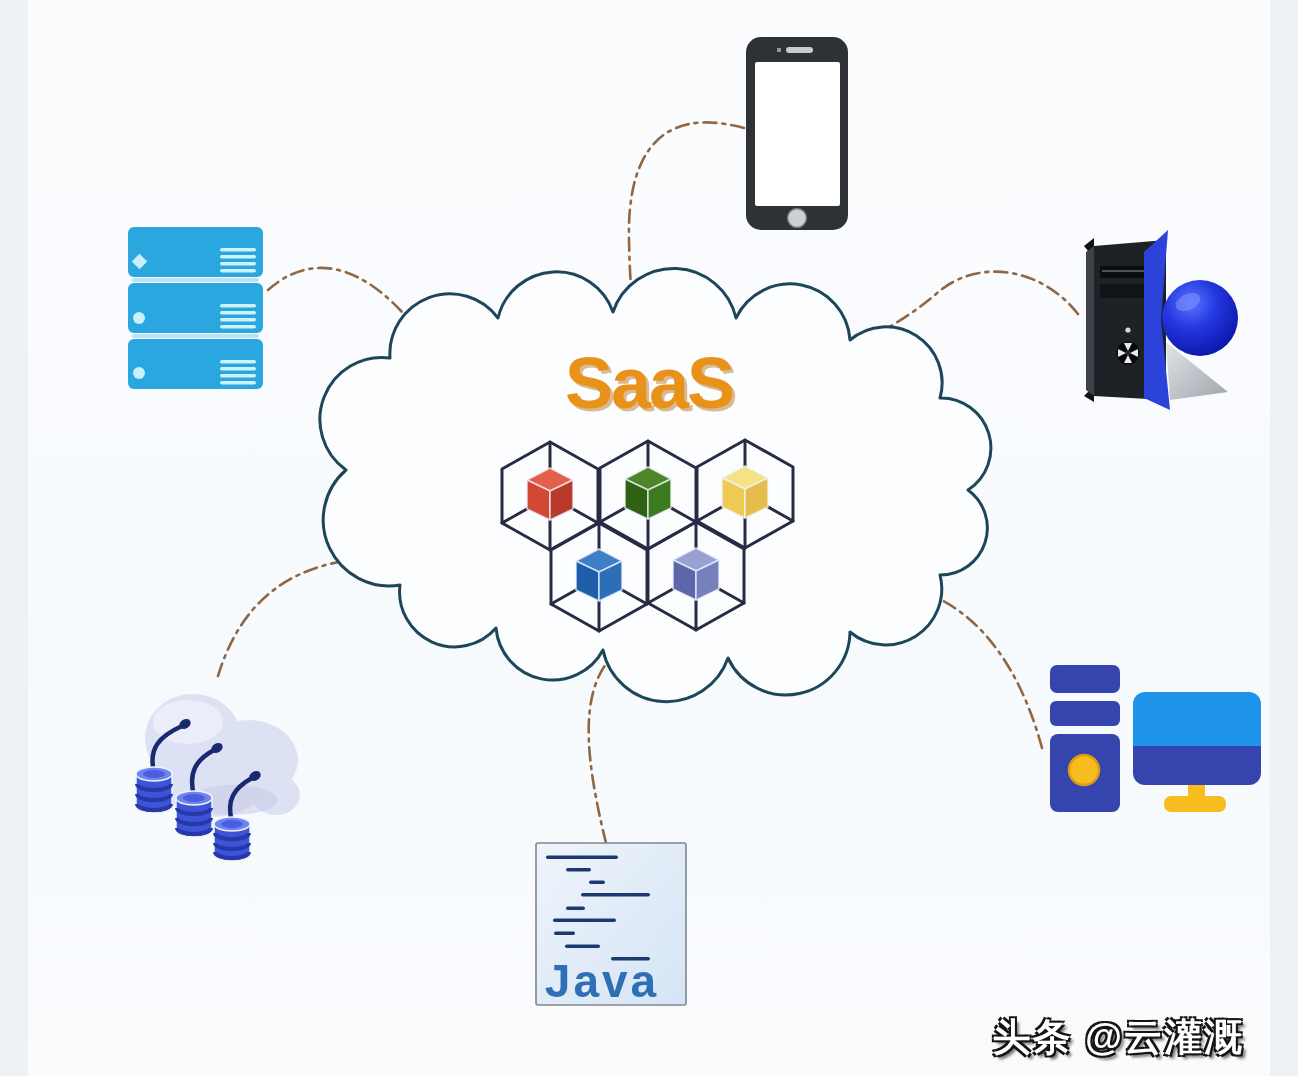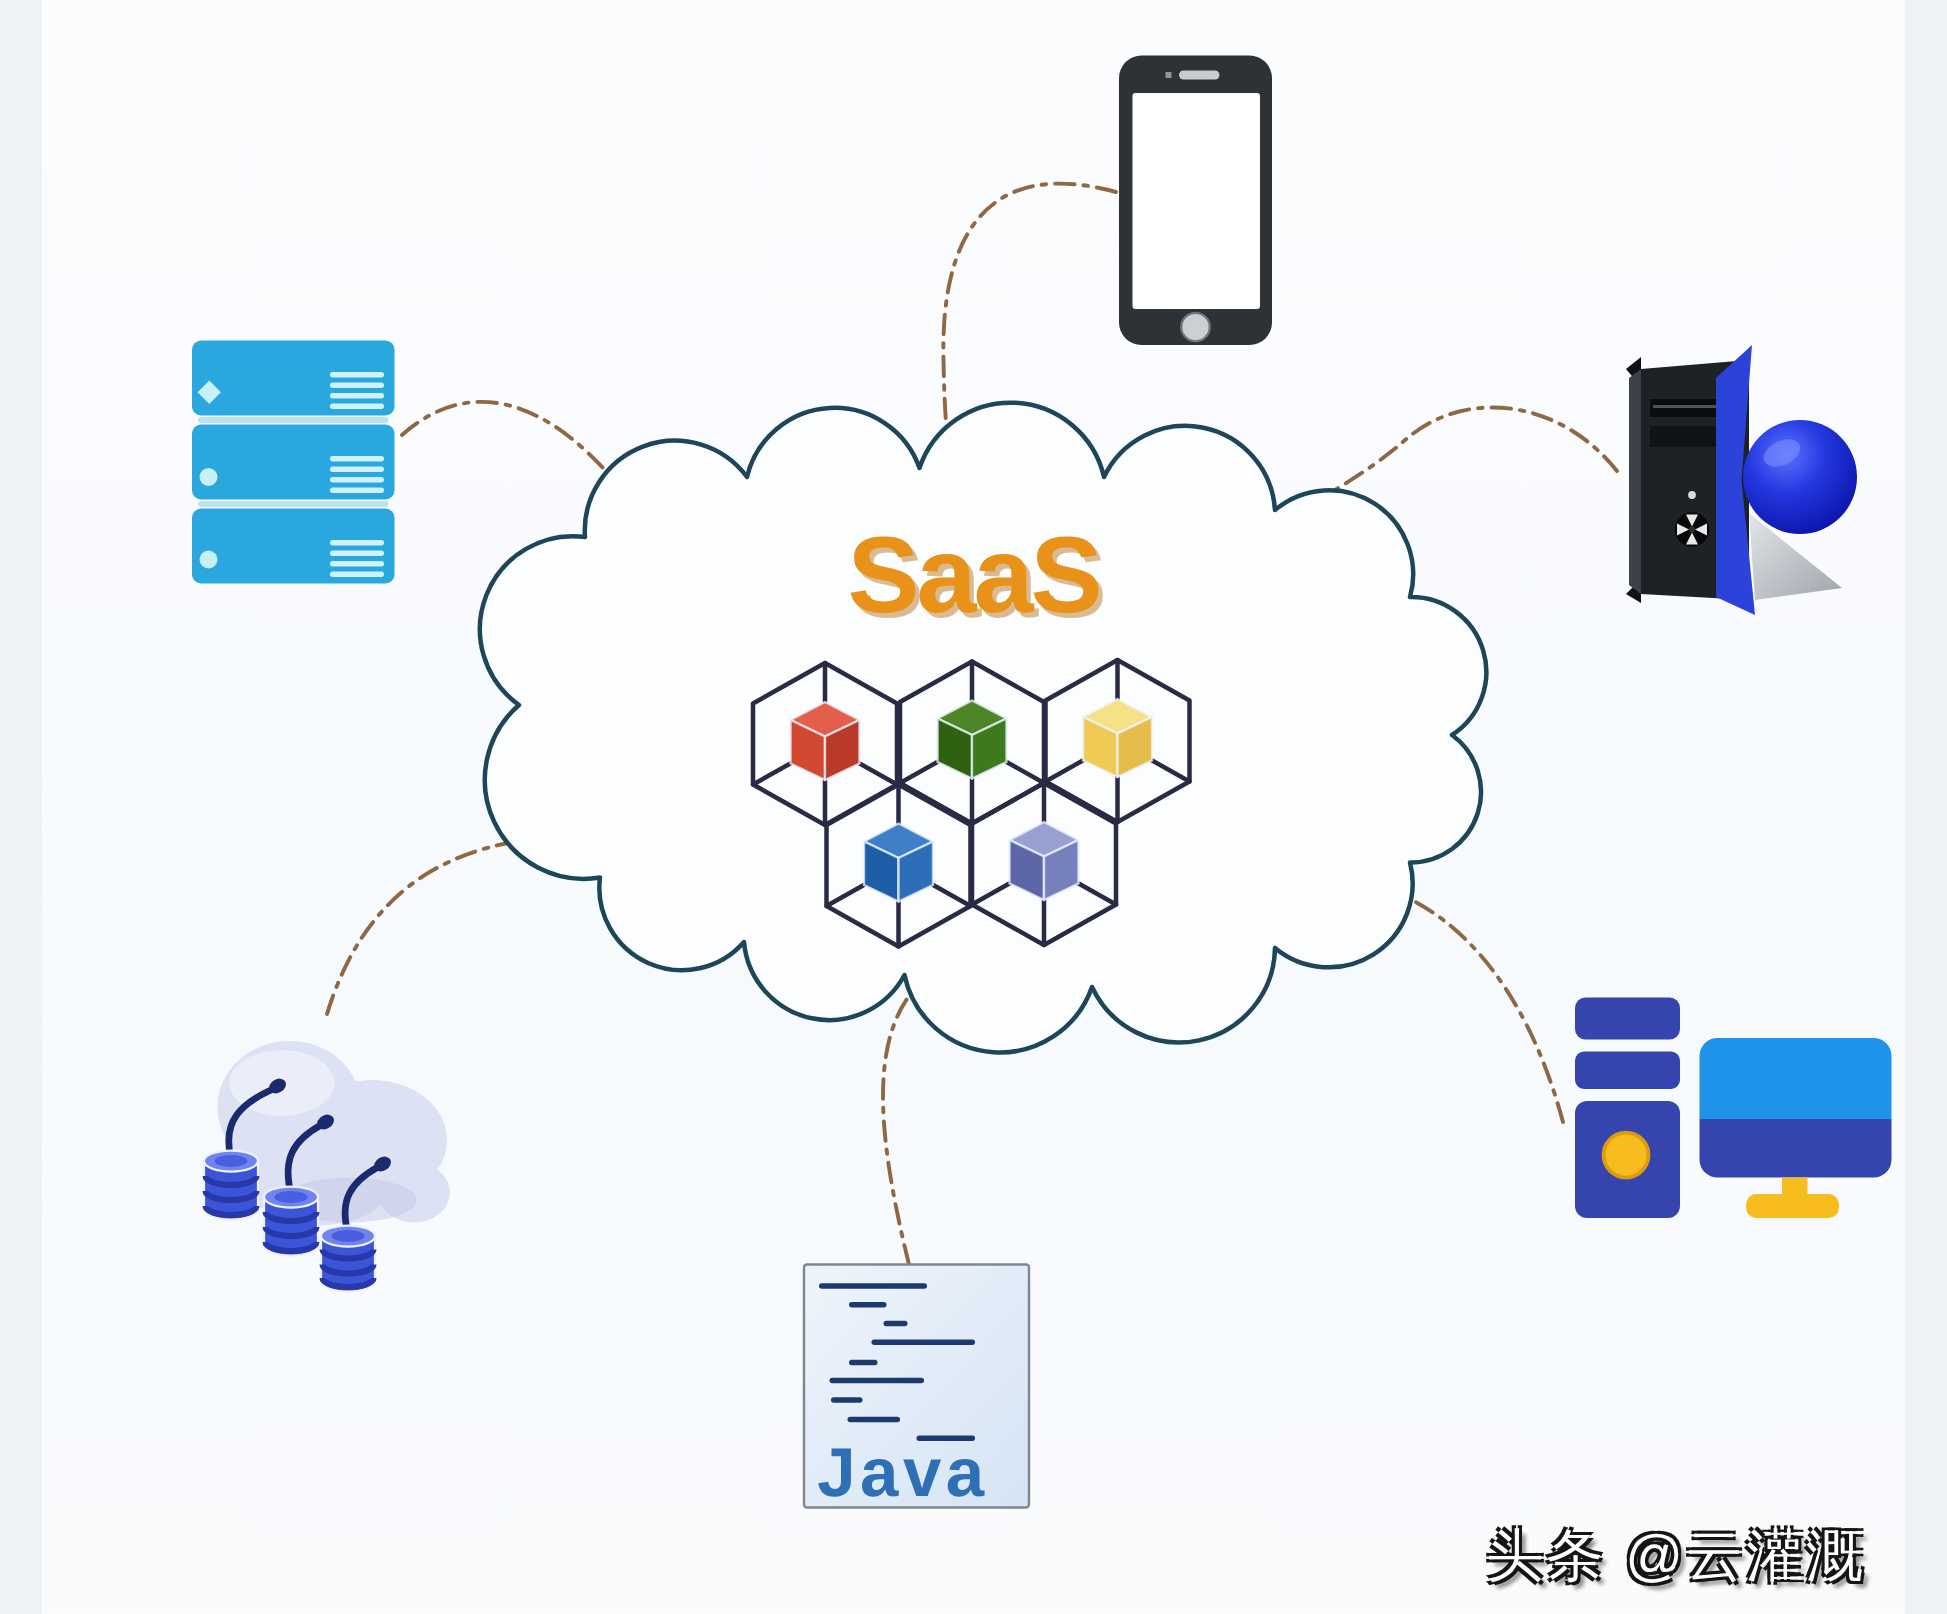--- a/index.html
+++ b/index.html
@@ -16,21 +16,21 @@
         stroke-dasharray:13 6 3 6;opacity:.85;}
   .ahead{fill:#ee9622;stroke:#c97a12;stroke-width:.6;}
   .saas-main{font-family:"Liberation Sans",sans-serif;font-weight:800;font-size:72px;
         letter-spacing:-2px;fill:#e8921a;}
   .saas-shadow{font-family:"Liberation Sans",sans-serif;font-weight:800;font-size:72px;
         letter-spacing:-2px;fill:#b06a12;opacity:.45;}
   .java-label{font-family:"Liberation Sans",sans-serif;font-weight:800;font-size:46px;
         letter-spacing:3px;fill:#2f6fb5;}
   .codeline{fill:#1c3a70;}
   #watermark{
-    position:absolute;right:26px;top:1012px;font-size:38px;font-weight:normal;
+    position:absolute;right:26px;top:1012px;font-size:38px;font-weight:bold;
     color:#ffffff;letter-spacing:2px;white-space:nowrap;
     text-shadow:2px 2px 0 #151515,-2px 2px 0 #151515,2px -2px 0 #151515,
                 -2px -2px 0 #151515,4px 4px 3px rgba(0,0,0,.55);
   }
 </style>
 </head>
 <body>
 
 <div id="stage">
 

